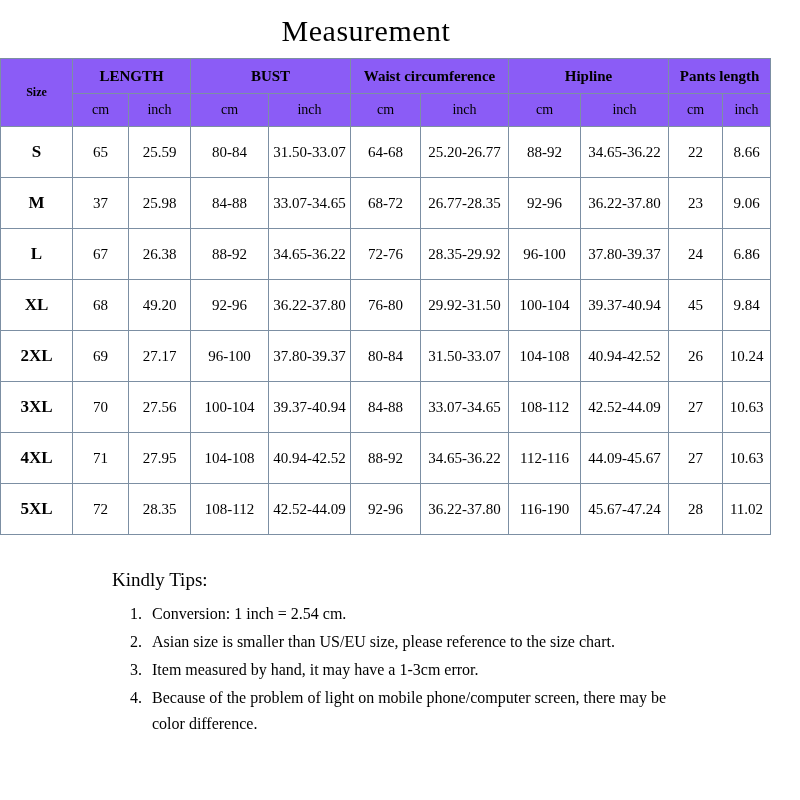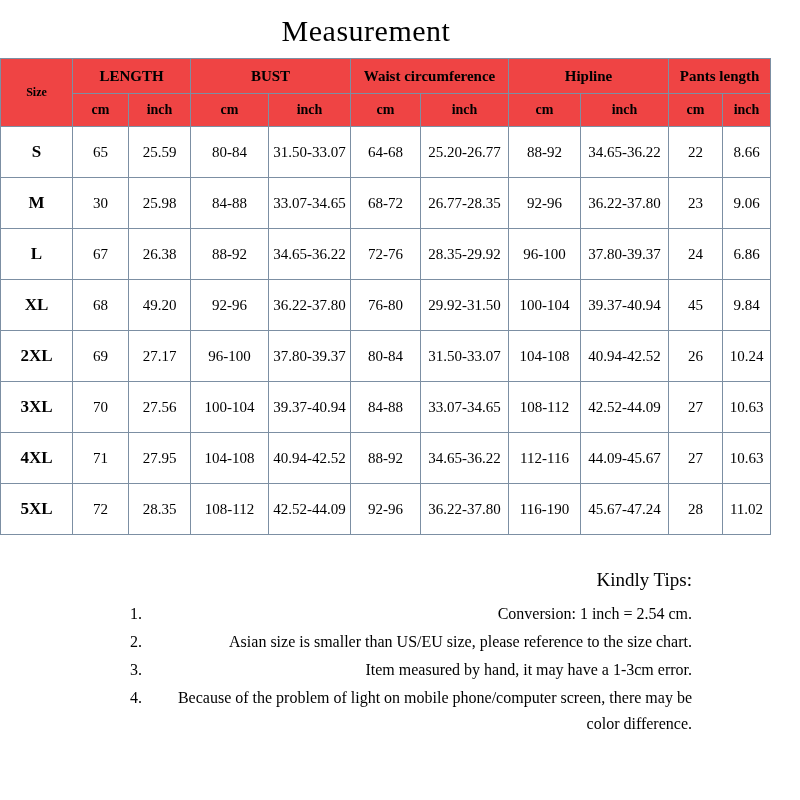--- a/index.html
+++ b/index.html
@@ -36,31 +36,31 @@
     table-layout: fixed;
   }
   table.measure th,
   table.measure td {
     border: 1px solid #7c8fa3;
     text-align: center;
     vertical-align: middle;
     font-family: "Liberation Serif", serif;
   }
   thead th {
-    background: #ef4444;
+    background: #8b5cf6;
     font-weight: bold;
   }
   .hdr-group {
     font-size: 15px;
     height: 32px;
   }
   .hdr-unit {
     font-size: 14px;
     height: 30px;
-    font-weight: bold;
+    font-weight: normal;
   }
   .hdr-size {
     font-size: 12px;
     font-weight: bold;
   }
   tbody td {
     height: 48px;
     font-size: 15px;
   }
   tbody td.sizecell {
@@ -77,21 +77,20 @@
   col.c-wc-in  { width: 88px; }
   col.c-hip-cm { width: 72px; }
   col.c-hip-in { width: 88px; }
   col.c-pl-cm  { width: 54px; }
   col.c-pl-in  { width: 48px; }
 
   .tips {
     margin: 34px 0 0 14px;
     padding-left: 98px;
     padding-right: 40px;
-    text-align: right;
   }
   .tips-title {
     font-size: 19px;
     font-family: "Liberation Serif", serif;
     margin-bottom: 10px;
   }
   ol.tips-list {
     margin: 0;
     padding-left: 34px;
     font-size: 16px;
@@ -154,21 +153,21 @@
         <td>31.50-33.07</td>
         <td>64-68</td>
         <td>25.20-26.77</td>
         <td>88-92</td>
         <td>34.65-36.22</td>
         <td>22</td>
         <td>8.66</td>
       </tr>
       <tr>
         <td class="sizecell">M</td>
-        <td>30</td>
+        <td>37</td>
         <td>25.98</td>
         <td>84-88</td>
         <td>33.07-34.65</td>
         <td>68-72</td>
         <td>26.77-28.35</td>
         <td>92-96</td>
         <td>36.22-37.80</td>
         <td>23</td>
         <td>9.06</td>
       </tr>

